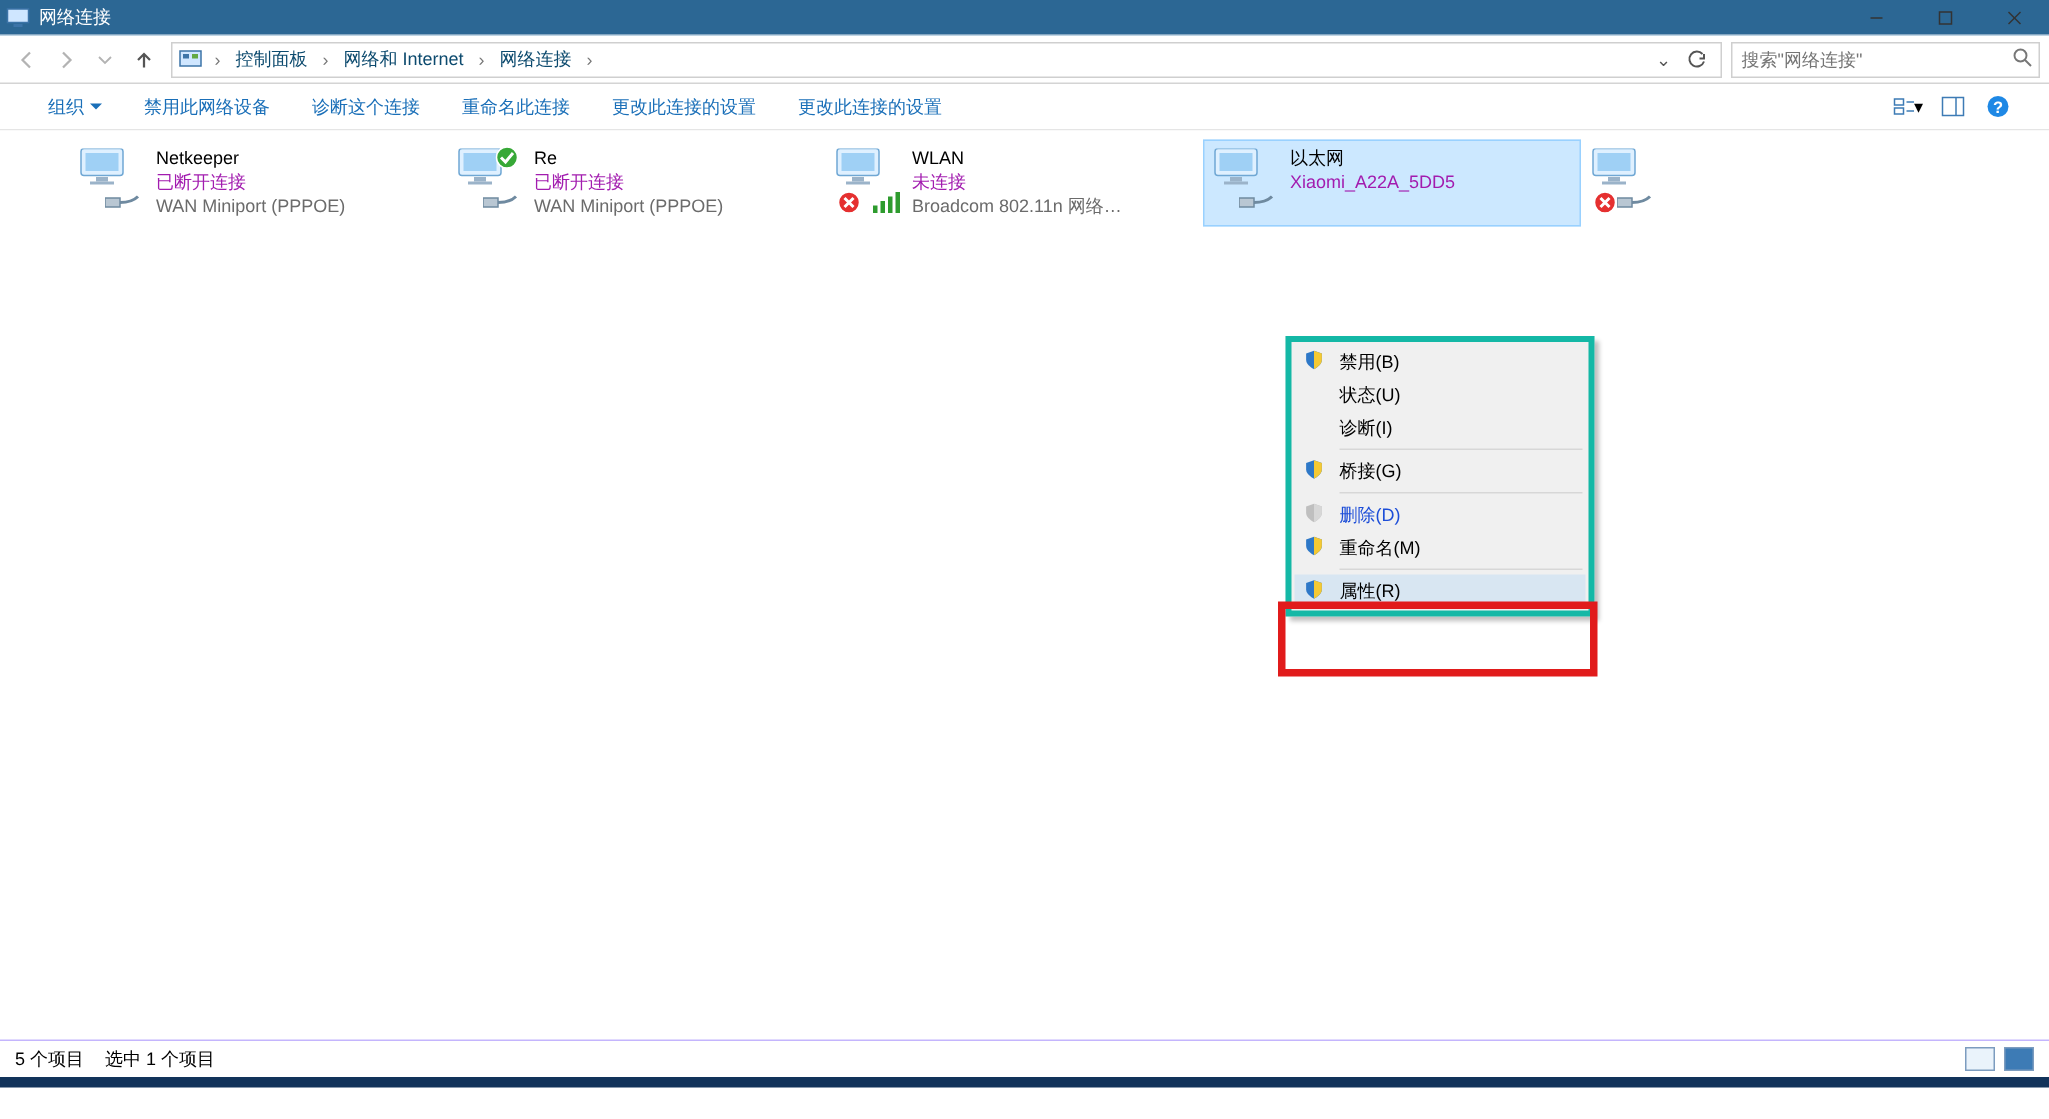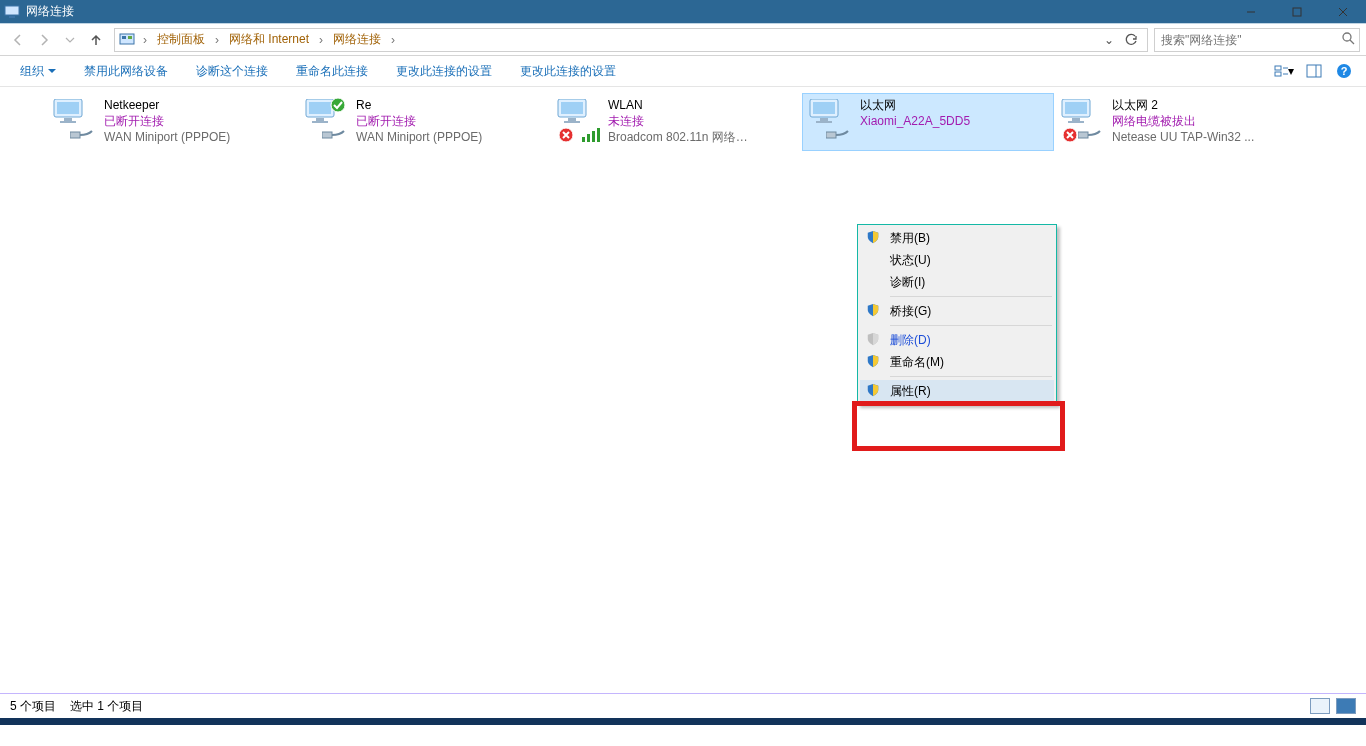--- a/index.html
+++ b/index.html
@@ -8,46 +8,46 @@
   .titlebar .title{font-size:12px}
   .winbtns{position:absolute;right:0;top:0;height:23px;display:flex}
   .winbtn{width:46px;height:23px;display:flex;align-items:center;justify-content:center;color:#000}
   .winbtn svg{stroke:#333}
   .addrbar{height:31px;border-top:1px solid #bfd4e3;border-bottom:1px solid #d4d4d4;background:#fff;display:flex;align-items:center;padding:0 6px;gap:2px}
   .navbtn{width:24px;height:24px;display:flex;align-items:center;justify-content:center;border-radius:2px;color:#555}
   .navbtn.disabled{color:#b3b3b3}
   .navbtn svg{stroke:currentColor}
   .addr-field{flex:1;height:22px;border:1px solid #cfcfcf;background:#fff;display:flex;align-items:center;padding:0 4px;gap:4px;margin:0 4px}
   .addr-icon{width:16px;height:16px}
-  .crumb{padding:0 2px;color:#a16207}
+  .crumb{padding:0 2px;color:#0c4a6e}
   .crumb-sep{color:#777;padding:0 4px}
   .addr-right{display:flex;align-items:center;margin-left:auto;gap:2px}
   .addr-drop{width:16px;color:#555;text-align:center}
   .search-field{width:196px;height:22px;border:1px solid #cfcfcf;background:#fff;display:flex;align-items:center;padding:0 4px;color:#777}
   .search-field input{border:none;outline:none;flex:1;font-size:12px;color:#333;background:transparent}
-  .toolbar{height:30px;border-bottom:1px solid #e5e5e5;background:#fff;display:flex;align-items:center;padding:0 6px;gap:0}
+  .toolbar{height:30px;border-bottom:1px solid #e5e5e5;background:#fff;display:flex;align-items:center;padding:0 18px;gap:0}
   .toolbtn{padding:0 14px;height:30px;display:flex;align-items:center;color:#1a6fb8;font-size:12px}
   .toolbtn.withdrop::after{content:"";margin-left:4px;border:4px solid transparent;border-top-color:#1a6fb8;transform:translateY(2px)}
   .toolbar-right{margin-left:auto;display:flex;align-items:center;gap:10px;padding-right:6px}
   .tool-ico{width:20px;height:20px;display:flex;align-items:center;justify-content:center}
   .content{position:relative;height:631px;background:#fff}
   .conn-grid{display:flex;flex-wrap:wrap;align-content:flex-start;padding:6px 0 0 46px}
   .conn-item{width:252px;height:58px;display:flex;padding:4px 0 0 4px;box-sizing:border-box;margin-right:0;margin-bottom:13px}
   .conn-item.selected{background:#cce8ff;outline:1px solid #99d1ff;outline-offset:-1px}
   .conn-icon{width:48px;height:48px;position:relative;flex-shrink:0;margin-right:6px}
   .conn-text{display:flex;flex-direction:column;line-height:16px;font-size:12px}
   .conn-name{color:#000}
   .conn-status{color:#a21caf}
   .conn-dev{color:#6b6b6b}
   .statusbar{position:absolute;bottom:0;left:0;right:0;height:24px;border-top:1px solid #c4b5fd;background:#fff;display:flex;align-items:center;padding:0 10px;gap:14px}
   .statusbar-right{margin-left:auto;display:flex;gap:6px}
   .view-ico{width:18px;height:14px;border:1px solid #7c9cbf;background:#eaf3fb}
   .taskbar{height:7px;background:#12335a}
   
-  .ctx{position:absolute;left:857px;top:137px;width:194px;background:#f0f0f0;border:1px solid #14b8a6;box-shadow:3px 3px 3px rgba(0,0,0,0.25);padding:2px}
+  .ctx{position:absolute;left:857px;top:137px;width:194px;background:#f0f0f0;border:4px solid #14b8a6;box-shadow:3px 3px 3px rgba(0,0,0,0.25);padding:2px}
   .ctx-item{height:22px;display:flex;align-items:center;padding-left:30px;position:relative;font-size:12px}
   .ctx-item.disabled{color:#1d4ed8}
   .ctx-item.hover{background:#d8e6f2}
   .ctx-sep{height:1px;background:#d7d7d7;margin:3px 2px 3px 30px}
   .shield{position:absolute;left:6px;width:16px;height:16px}
   .hl-box{position:absolute;left:852px;top:314px;width:213px;height:50px;border:5px solid #e11b1b;pointer-events:none;box-sizing:border-box}
   
   .net-monitor{position:absolute;left:2px;top:2px}
 </style>
 </head>
@@ -265,25 +265,20 @@
             </svg></div>
           <svg width="24" height="14" viewBox="0 0 24 14" style="position:absolute;left:20px;top:32px">
             <rect x="0" y="3" width="10" height="6" fill="#b9c7d3" stroke="#6f8aa0"></rect>
             <path d="M10 6 Q18 6 22 2" fill="none" stroke="#6f8aa0" stroke-width="2"></path>
           </svg>
           <svg width="16" height="16" style="position:absolute;left:4px;top:30px">
             <circle cx="8" cy="8" r="7" fill="#e53030" stroke="#fff" stroke-width="1"></circle>
             <path d="M5 5 L11 11 M11 5 L5 11" stroke="#fff" stroke-width="2"></path>
           </svg>
         </div>
-        <div class="conn-text">
-          <span class="conn-name">以太网 2</span>
-          <span class="conn-status">网络电缆被拔出</span>
-          <span class="conn-dev">Netease UU TAP-Win32 ...</span>
-        </div>
       </div>
     </div>
 
   <div class="ctx" id="ctx">
       <div class="ctx-item">
         <span class="shield"><svg viewBox="0 0 16 16" width="14" height="14">
             <path d="M8 1 L14 3 V8 C14 12 8 15 8 15 C8 15 2 12 2 8 V3 Z" fill="#2e78c7"></path>
             <path d="M8 1 L14 3 V8 C14 12 8 15 8 15 V1 Z" fill="#f5c933"></path>
           </svg></span>
         <span>禁用(B)</span>

